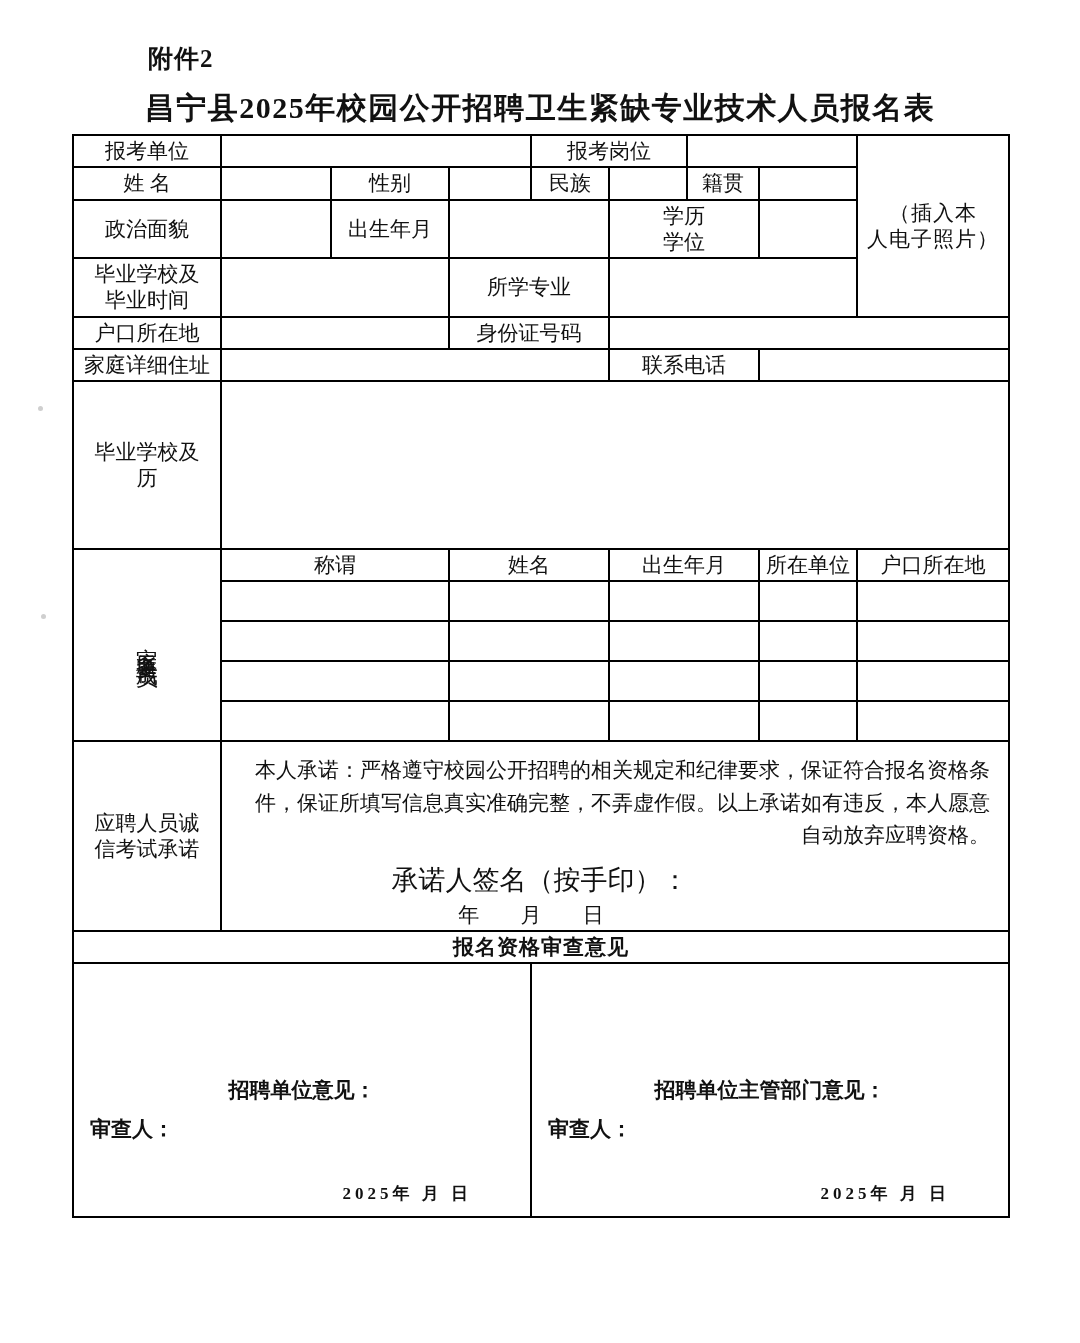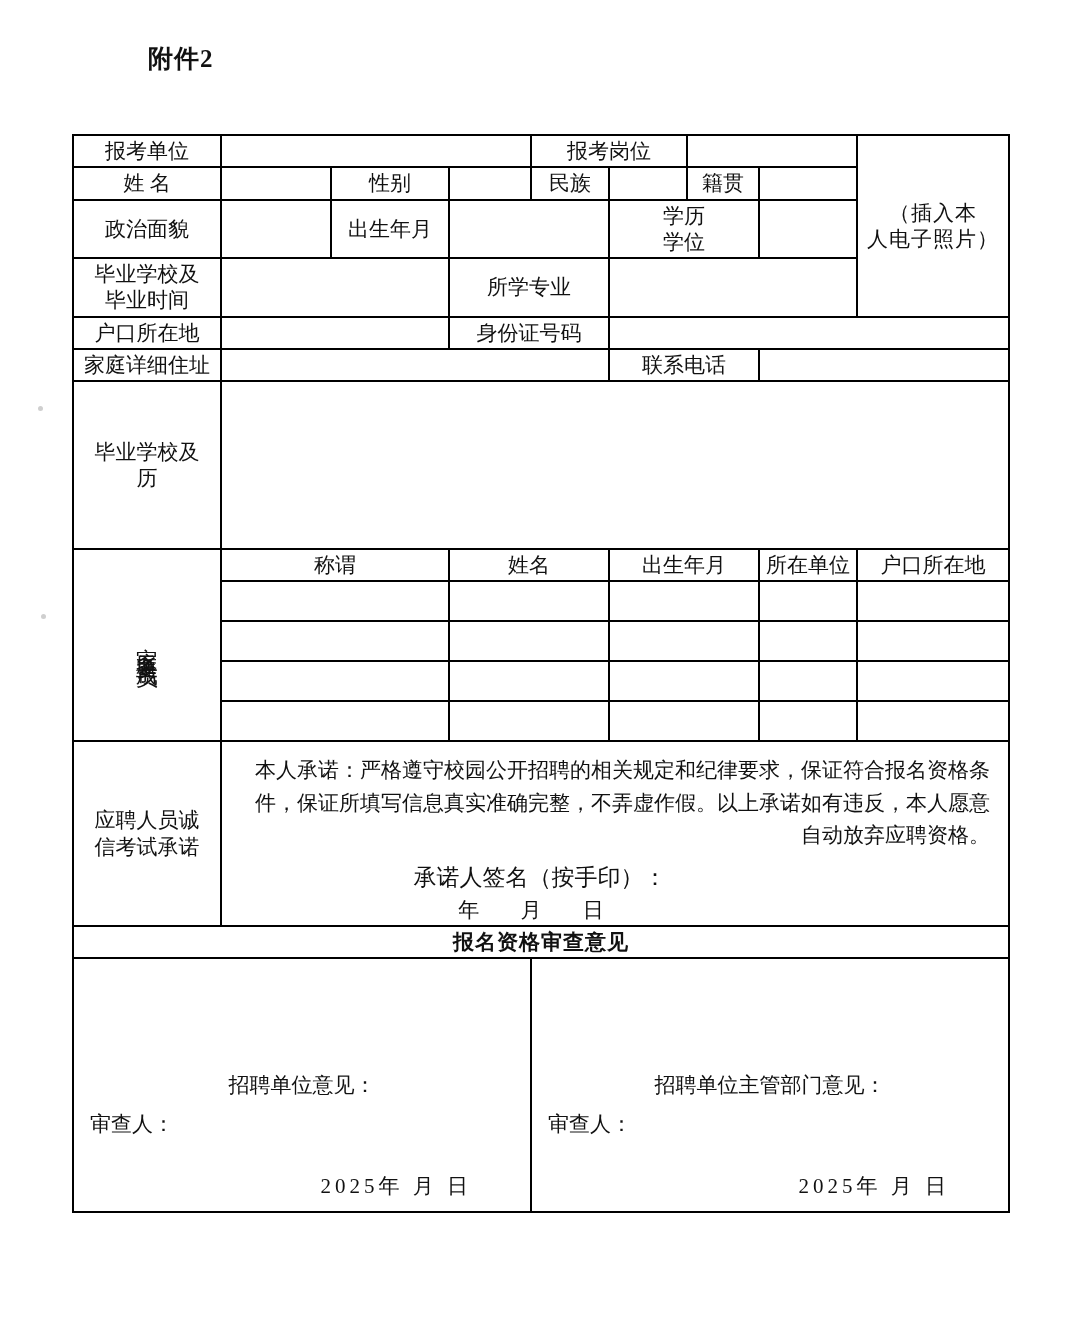--- a/index.html
+++ b/index.html
@@ -78,21 +78,21 @@
     font-size: 22px;
   }
   .pledge-body {
     text-align: right;
     font-size: 21px;
     line-height: 1.55;
     padding: 10px 14px 6px 14px;
   }
   .pledge-sign {
     text-align: center;
-    font-size: 23px;
+    font-size: 27px;
     margin-top: 6px;
     padding-right: 150px;
   }
   .pledge-date {
     text-align: center;
     font-size: 21px;
     margin-top: 4px;
     padding-right: 150px;
     letter-spacing: 18px;
   }
@@ -102,48 +102,50 @@
     letter-spacing: 1px;
     padding: 8px 0;
   }
   .opinion-cell {
     text-align: left;
     vertical-align: top;
     position: relative;
     height: 248px;
     padding: 12px 14px;
     font-size: 21px;
+    font-weight: bold;
   }
   .opinion-title { display: block; }
   .opinion-reviewer {
     position: absolute;
     left: 16px;
     bottom: 74px;
     font-size: 21px;
   }
   .opinion-date {
     position: absolute;
     right: 58px;
     bottom: 12px;
-    font-size: 21px;
+    font-size: 17px;
     letter-spacing: 4px;
   }
   .spot { position: absolute; width: 5px; height: 5px; background: #cfcfcf; border-radius: 50%; }
   .spot1 { left: 38px; top: 406px; }
   .spot2 { left: 41px; top: 614px; }
 </style>
 </head>
 <body>
 
 <div class="page">
 
   <div class="spot spot1"></div>
   <div class="spot spot2"></div>
 
   <div class="attachment-label">附件2</div>
+  <div class="doc-title">昌宁县2025年校园公开招聘卫生紧缺专业技术人员报名表</div>
 
   <table class="form">
     <colgroup>
       <col style="width:148px">
       <col style="width:110px">
       <col style="width:118px">
       <col style="width:82px">
       <col style="width:78px">
       <col style="width:78px">
       <col style="width:72px">

